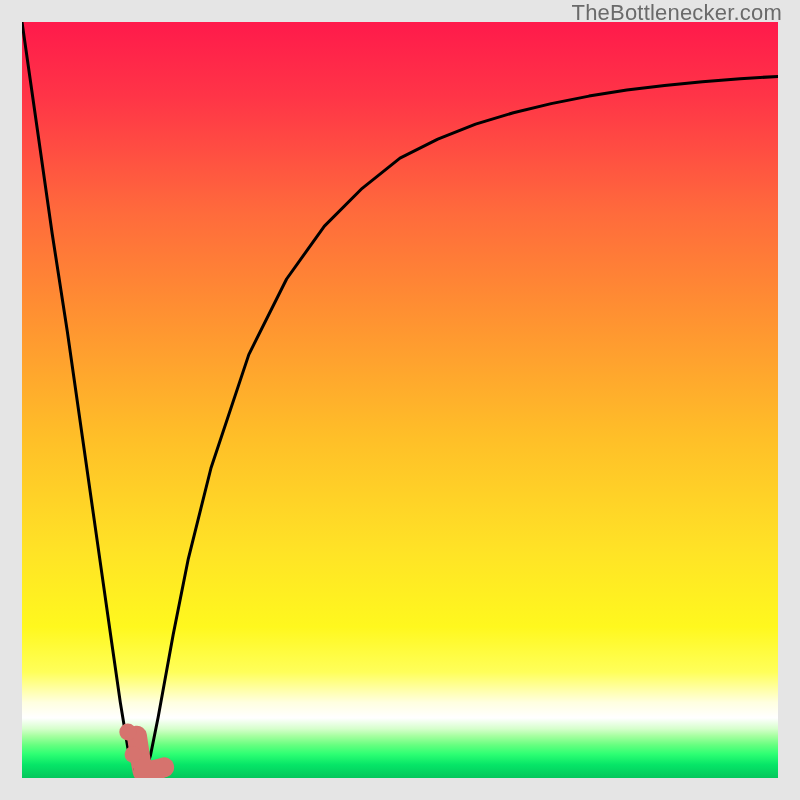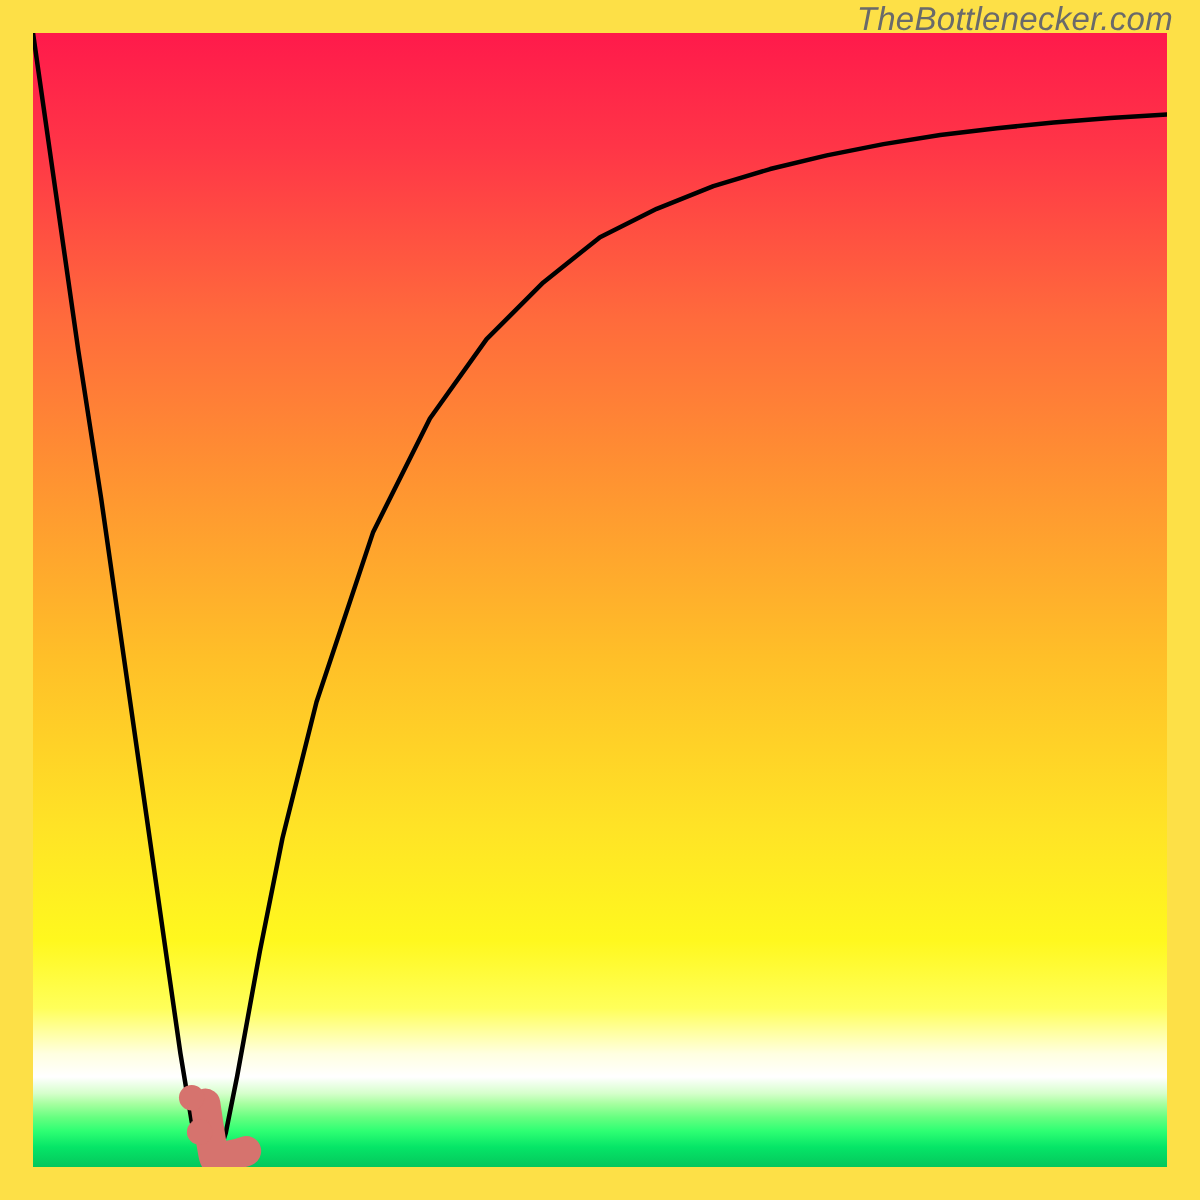--- a/index.html
+++ b/index.html
@@ -1,22 +1,21 @@
 <!DOCTYPE html>
 <html><head>
 <meta charset="utf-8">
 <style>
   * { margin: 0; padding: 0; box-sizing: border-box; }
   html, body { width: 800px; height: 800px; overflow: hidden; background: #000; }
   .frame {
     position: absolute;
     left: 0; top: 0;
     width: 800px; height: 800px;
-    background: #fde047;
-    font-style: italic;
+    background: #e5e5e5;
   }
   .attribution {
     position: absolute;
     top: 0;
     right: 18px;
     font-family: Arial, Helvetica, sans-serif;
     font-size: 22px;
     color: #6a6a6a;
     letter-spacing: 0.2px;
   }

